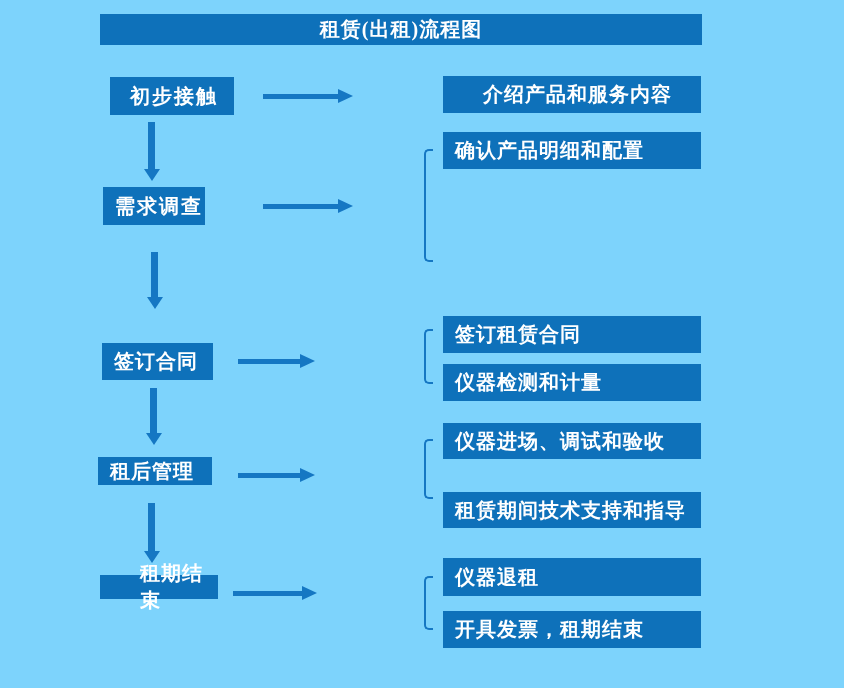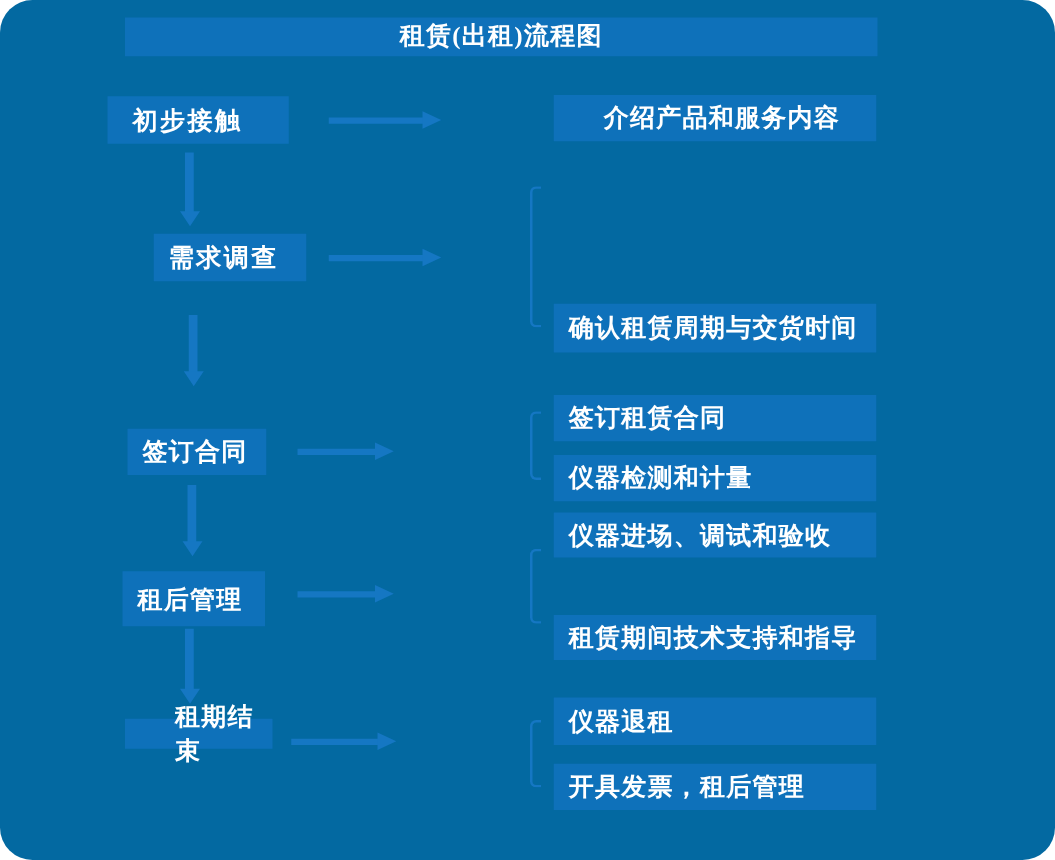--- a/index.html
+++ b/index.html
@@ -4,57 +4,56 @@
 <style>
   :root{
     --primary:#0e71ba;
     --arrow:#1577c3;
     --text:#ffffff;
   }
   html,body{margin:0;padding:0;background:#ffffff;}
   .canvas{
     position:relative;
     width:844px;height:688px;
-    background:#0369a1;
+    background:#7dd3fc;
     font-family:"Liberation Serif","DejaVu Serif",serif;
     font-weight:bold;
     overflow:hidden;
-    border-radius:26px;
   }
   
   .title-bar{
     position:absolute;left:100px;top:14px;width:602px;height:31px;
     background:var(--primary);color:var(--text);
     font-size:20px;line-height:31px;text-align:center;letter-spacing:1px;
   }
   
   .stage{
     position:absolute;background:var(--primary);color:var(--text);
     font-size:20px;letter-spacing:2px;
     display:flex;align-items:center;padding-left:12px;box-sizing:border-box;
   }
-  .s0{left:86px;top:77px;width:145px;height:38px;padding-left:20px;}
-  .s1{left:103px;top:187px;width:122px;height:38px;margin-left:20px;}
+  .s0{left:110px;top:77px;width:124px;height:38px;padding-left:20px;}
+  .s1{left:103px;top:187px;width:102px;height:38px;}
   .s2{left:102px;top:343px;width:111px;height:37px;letter-spacing:1px;}
-  .s3{left:98px;top:457px;width:114px;height:44px;letter-spacing:1px;}
+  .s3{left:98px;top:457px;width:114px;height:28px;letter-spacing:1px;}
   .s4{left:100px;top:575px;width:118px;height:24px;letter-spacing:1px;padding-left:40px;}
   
   .out{
     position:absolute;left:443px;width:258px;
     background:var(--primary);color:var(--text);
     font-size:20px;letter-spacing:1px;
     display:flex;align-items:center;padding-left:12px;box-sizing:border-box;
   }
   .o00{top:76px;height:37px;padding-left:40px;}
   .o10{top:132px;height:37px;}
   .o11{top:187px;height:36px;}
   .o12{top:243px;height:39px;}
   .o20{top:316px;height:37px;}
   .o21{top:364px;height:37px;}
-  .o30{top:410px;height:36px;}
+  .o30{top:423px;height:36px;}
   .o31{top:492px;height:36px;}
   .o40{top:558px;height:38px;}
   .o41{top:611px;height:37px;}
   
   .harrow{position:absolute;height:14px;}
   .harrow .shaft{position:absolute;left:0;right:13px;top:5px;height:5px;background:var(--arrow);}
   .harrow .head{position:absolute;right:0;top:0;width:0;height:0;
     border-top:7px solid transparent;border-bottom:7px solid transparent;
     border-left:15px solid var(--arrow);}
   .h0{left:263px;top:89px;width:90px;}
@@ -134,21 +133,21 @@
       <div class="shaft"></div>
       <div class="head"></div>
     </div>
 
   <div class="bracket b1"></div>
   <div class="bracket b2"></div>
   <div class="bracket b3"></div>
   <div class="bracket b4"></div>
 
   <div class="out o00">介绍产品和服务内容</div>
-  <div class="out o12">确认租赁周期与交货时间</div>
+  <div class="out o10">确认产品明细和配置</div>
   <div class="out o20">签订租赁合同</div>
   <div class="out o21">仪器检测和计量</div>
   <div class="out o30">仪器进场、调试和验收</div>
   <div class="out o31">租赁期间技术支持和指导</div>
   <div class="out o40">仪器退租</div>
-  <div class="out o41">开具发票，租后管理</div>
+  <div class="out o41">开具发票，租期结束</div>
 
 </div>
 
 </body></html>

